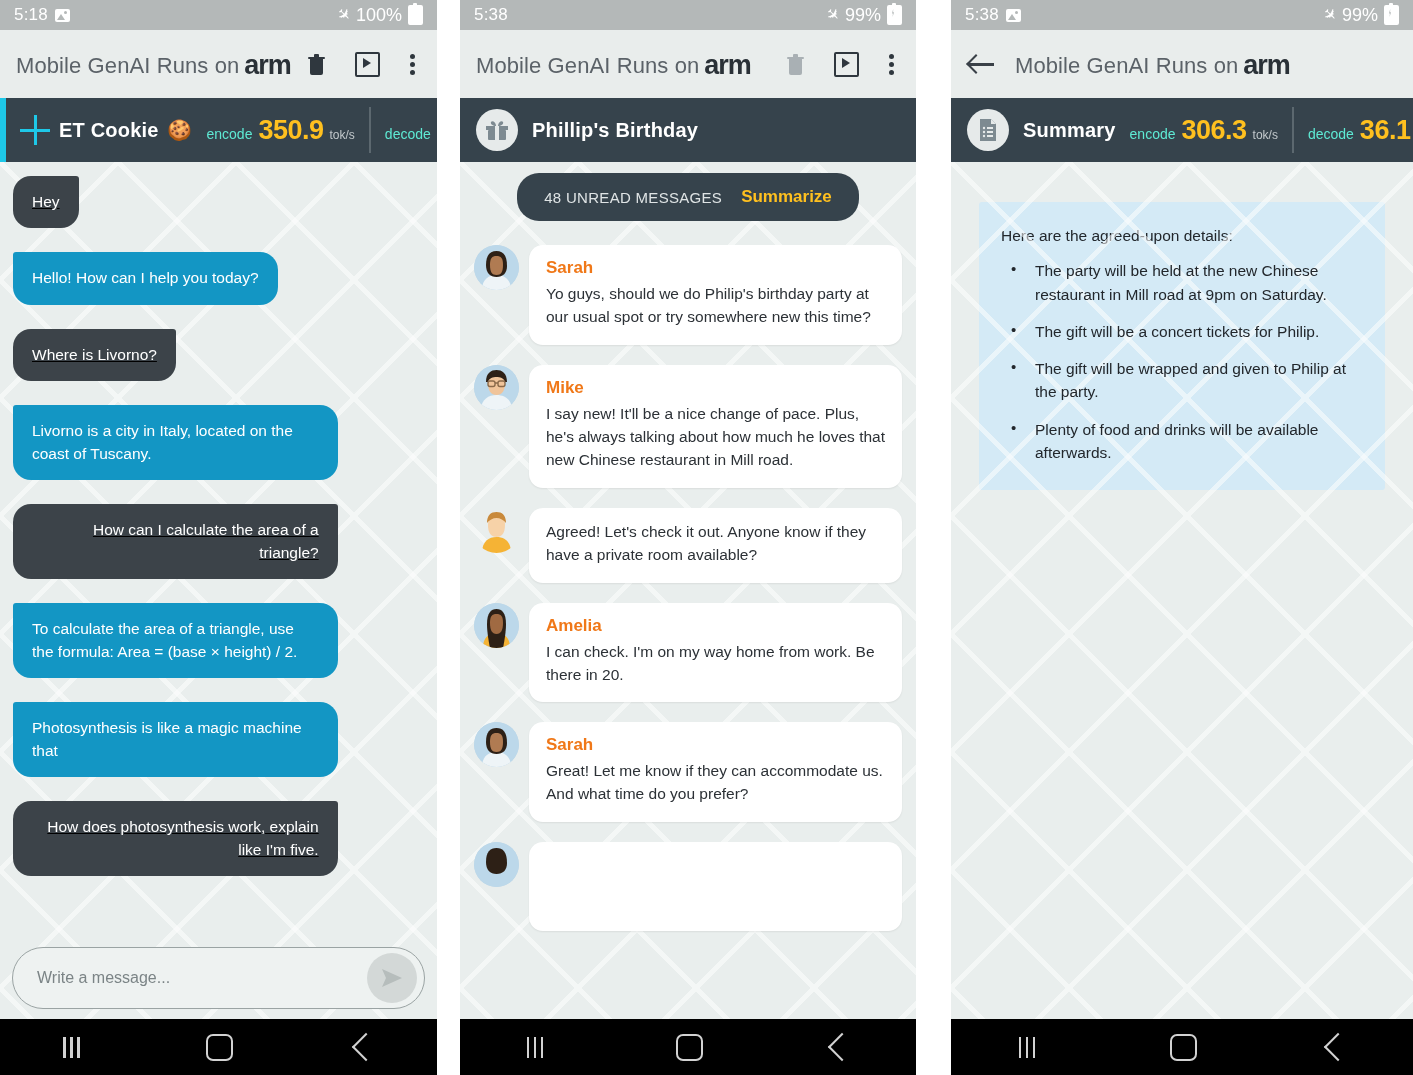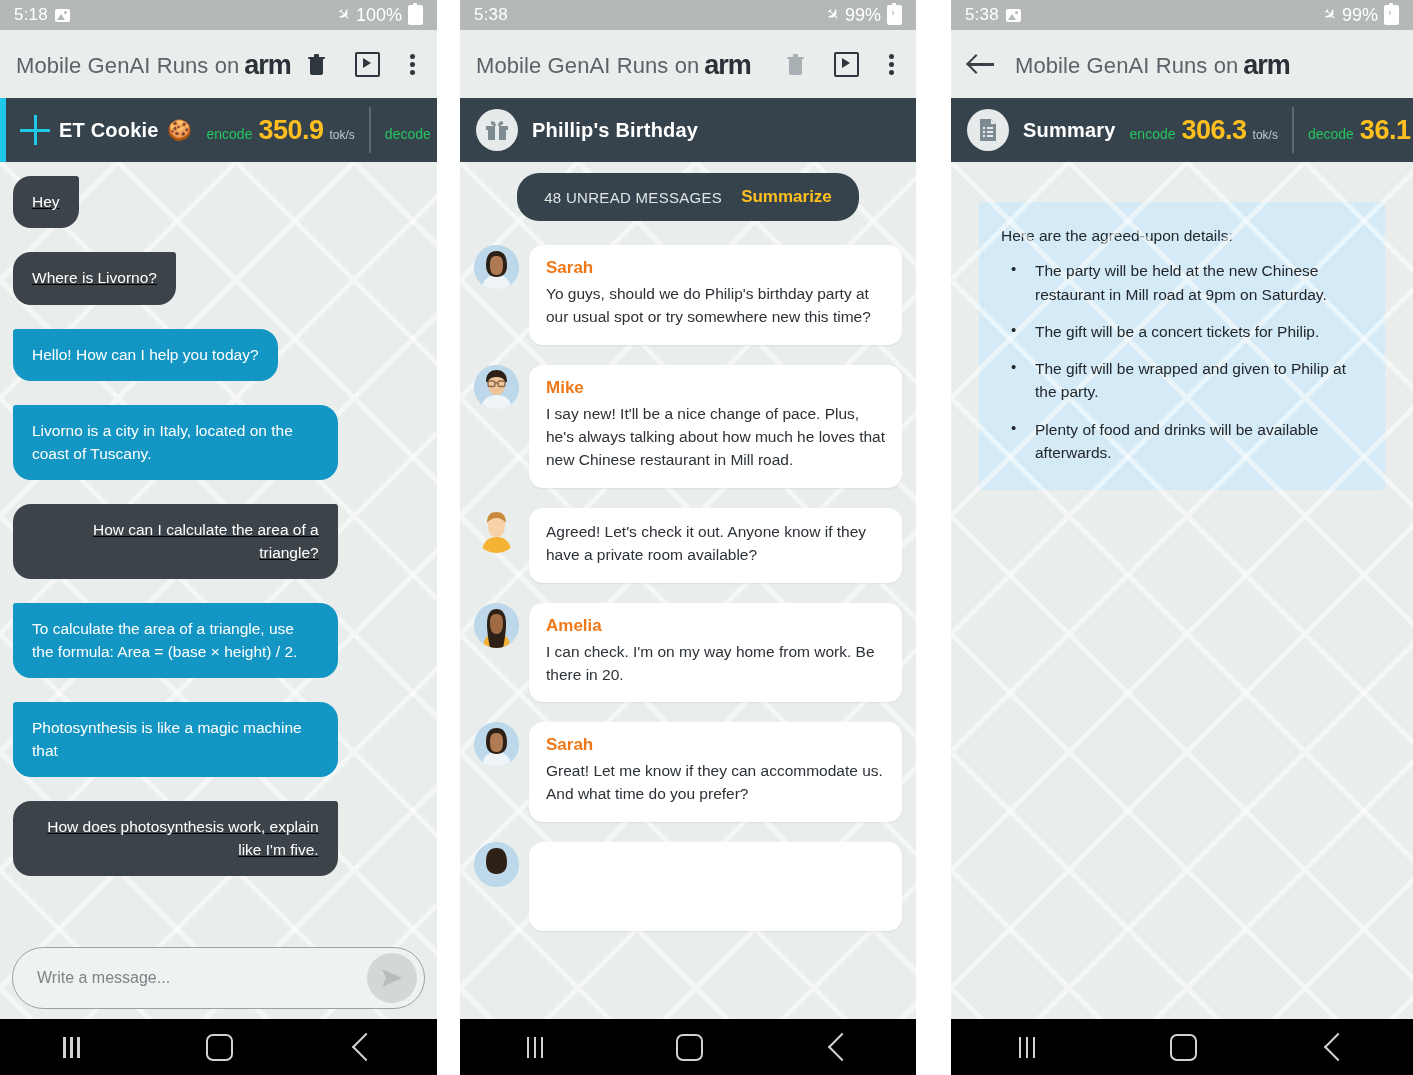--- a/index.html
+++ b/index.html
@@ -56,21 +56,21 @@
   .chip-brand{display:flex;align-items:center;gap:9px;padding-left:14px;flex:0 0 auto;}
   .ico-cross{width:30px;height:30px;position:relative;flex:0 0 auto;}
   .ico-cross::before{content:"";position:absolute;top:14px;left:0;width:30px;height:3px;background:#1ec8e8;}
   .ico-cross::after{content:"";position:absolute;left:13.5px;top:0;width:3px;height:30px;background:#1ec8e8;}
   .chip-name{color:#ffffff;font-weight:bold;font-size:20px;white-space:nowrap;letter-spacing:.2px;}
   .chip-emoji{font-size:20px;line-height:1;}
   .avatar-circle{width:42px;height:42px;border-radius:50%;background:#e6eaea;display:flex;align-items:center;
     justify-content:center;flex:0 0 auto;}
   .chip-stats{margin-left:auto;display:flex;align-items:center;height:100%;flex:0 0 auto;}
   .stat{display:flex;align-items:baseline;gap:6px;padding:0 14px;white-space:nowrap;}
-  .stat .lab{color:#22c55e;font-size:14px;}
+  .stat .lab{color:#5eead4;font-size:14px;}
   .stat .val{color:#ffc01f;font-size:27px;font-weight:bold;letter-spacing:-.5px;}
   .stat .unit{color:#c3c9cc;font-size:12px;}
   .stat-div{width:2px;height:46px;background:#5c686f;flex:0 0 auto;}
 
   
   .body{position:relative;flex:1 1 auto;overflow:hidden;background:#e9eeed;}
   .xpattern{position:absolute;inset:0;
     background-image:
       linear-gradient(45deg,transparent 48.5%,rgba(255,255,255,.62) 48.5%,rgba(255,255,255,.62) 51.5%,transparent 51.5%),
       linear-gradient(-45deg,transparent 48.5%,rgba(255,255,255,.62) 48.5%,rgba(255,255,255,.62) 51.5%,transparent 51.5%);
@@ -186,25 +186,25 @@
         </div>
       </div>
     </div>
 
     <div class="body">
       <div class="xpattern"></div>
       <div class="scroll">
         <div class="row me">
             <div class="bub me">Hey</div>
           </div>
+        <div class="row bot">
+            <div class="bub bot">Hello! How can I help you today?</div>
+          </div>
         <div class="row me">
             <div class="bub me">Where is Livorno?</div>
-          </div>
-        <div class="row bot">
-            <div class="bub bot">Hello! How can I help you today?</div>
           </div>
         <div class="row bot">
             <div class="bub bot">Livorno is a city in Italy, located on the coast of Tuscany.</div>
           </div>
         <div class="row me">
             <div class="bub me">How can I calculate the area of a triangle?</div>
           </div>
         <div class="row bot">
             <div class="bub bot">To calculate the area of a triangle, use the formula: Area = (base × height) / 2.</div>
           </div>

